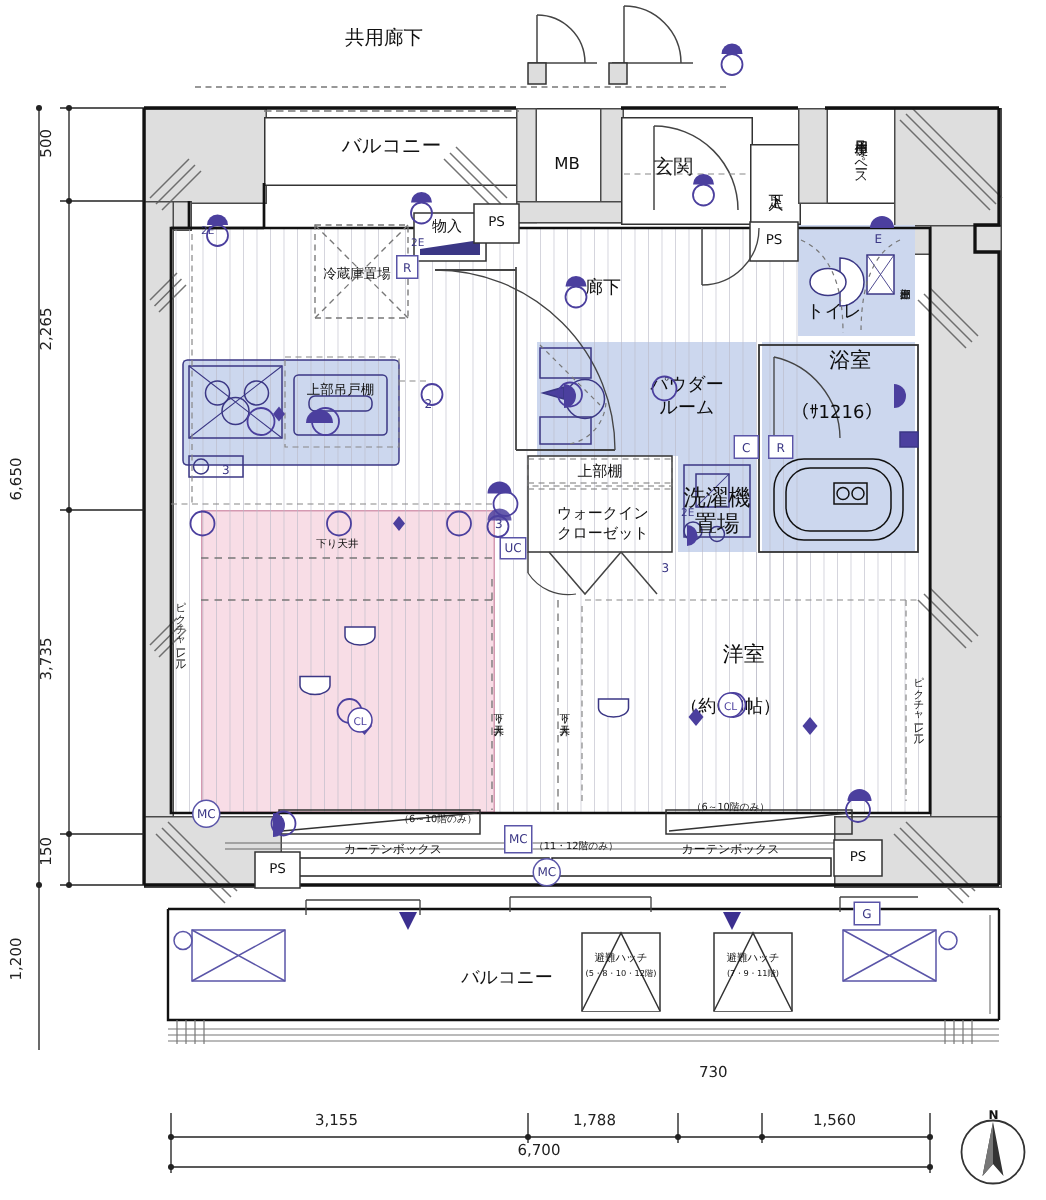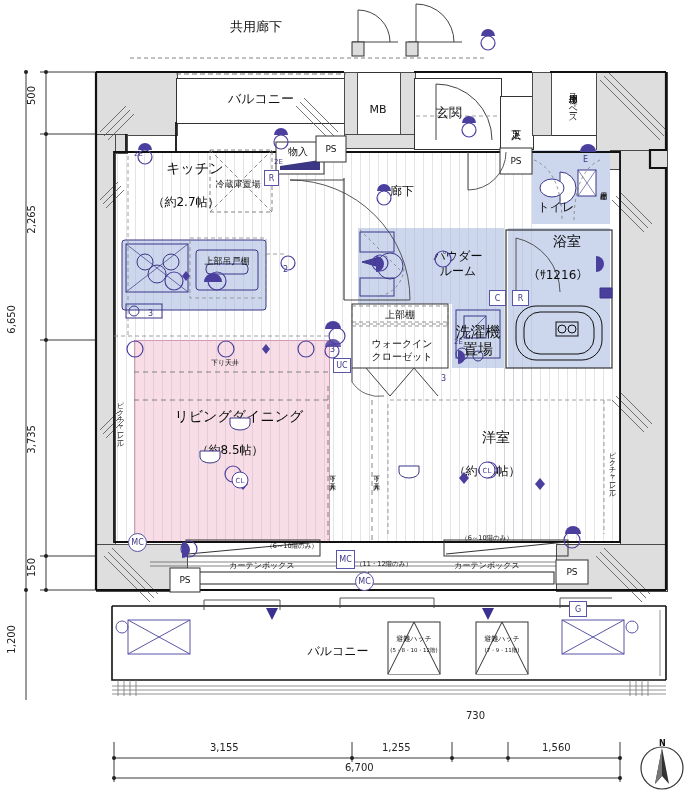--- a/index.html
+++ b/index.html
@@ -384,24 +384,20 @@
   <div class="lbl c" style="left:516px;top:161px;font-size:9px;">PS</div>
 
   <div class="lbl c" style="left:331px;top:149px;font-size:9px;">PS</div>
 
   <div class="lbl c" style="left:298px;top:152px;font-size:10px;">物入</div>
 
   <div class="lbl c" style="left:238px;top:184px;font-size:9px;line-height:1.2;">冷蔵庫置場</div>
 
   <div class="lbl c" style="left:402px;top:192px;font-size:12px;">廊下</div>
 
-  <div class="room" style="left:186px;top:193px;">
-    <span>キッチン</span>
-    <span class="sz">（約2.7帖）</span>
-  </div>
 
   <div class="lbl c" style="left:227px;top:261px;font-size:9px;">上部吊戸棚</div>
 
   <div class="lbl c" style="left:556px;top:208px;font-size:12px;">トイレ</div>
 
   <div class="lbl c vert" style="left:603px;top:187px;font-size:7px;">上部戸棚</div>
 
   <div class="room" style="left:458px;top:264px;font-size:12px;">パウダー
 ルーム</div>
 
@@ -411,24 +407,20 @@
   </div>
 
   <div class="lbl c" style="left:478px;top:341px;font-size:15px;line-height:1.15;">洗濯機
 置場</div>
 
   <div class="lbl c" style="left:400px;top:315px;font-size:10px;">上部棚</div>
 
   <div class="lbl c" style="left:385px;top:350px;font-size:10px;line-height:1.25;padding-left:34px;">ウォークイン
 クローゼット</div>
 
-  <div class="room" style="left:230px;top:441px;">
-    <span>リビングダイニング</span>
-    <span class="sz">（約8.5帖）</span>
-  </div>
 
   <div class="room" style="left:487px;top:462px;">
     <span>洋室</span>
     <span class="sz">（約6.3帖）</span>
   </div>
 
   <div class="lbl c" style="left:225px;top:363px;font-size:7px;">下り天井</div>
   <div class="lbl c vtxt" style="left:332px;top:474px;font-size:7px;">下り天井</div>
   <div class="lbl c vtxt" style="left:376px;top:474px;font-size:7px;">下り天井</div>
 
@@ -532,21 +524,21 @@
     <text x="487" y="473" font-size="7" fill="#4b3f9e" text-anchor="middle" font-family="DejaVu Sans">CL</text>
 
     <g stroke="#3b3785" stroke-width="1" fill="#fff">
       <path d="M200 451 l 20 0 l 0 6 a 10 6 0 0 1 -20 0 Z"></path>
       <path d="M399 466 l 20 0 l 0 6 a 10 6 0 0 1 -20 0 Z"></path>
       <path d="M230 418 l 20 0 l 0 6 a 10 6 0 0 1 -20 0 Z"></path>
     </g>
   </svg>
 
   <div class="dim" style="left:210px;top:742px;">3,155</div>
-  <div class="dim" style="left:382px;top:742px;">1,255</div>
+  <div class="dim" style="left:382px;top:742px;">1,788</div>
   <div class="dim" style="left:466px;top:710px;">730</div>
   <div class="dim" style="left:542px;top:742px;">1,560</div>
   <div class="dim" style="left:345px;top:762px;">6,700</div>
 
   <div class="dimv" style="left:26px;top:86px;">500</div>
   <div class="dimv" style="left:26px;top:205px;">2,265</div>
   <div class="dimv" style="left:26px;top:425px;">3,735</div>
   <div class="dimv" style="left:26px;top:558px;">150</div>
   <div class="dimv" style="left:6px;top:305px;">6,650</div>
   <div class="dimv" style="left:6px;top:625px;">1,200</div>

